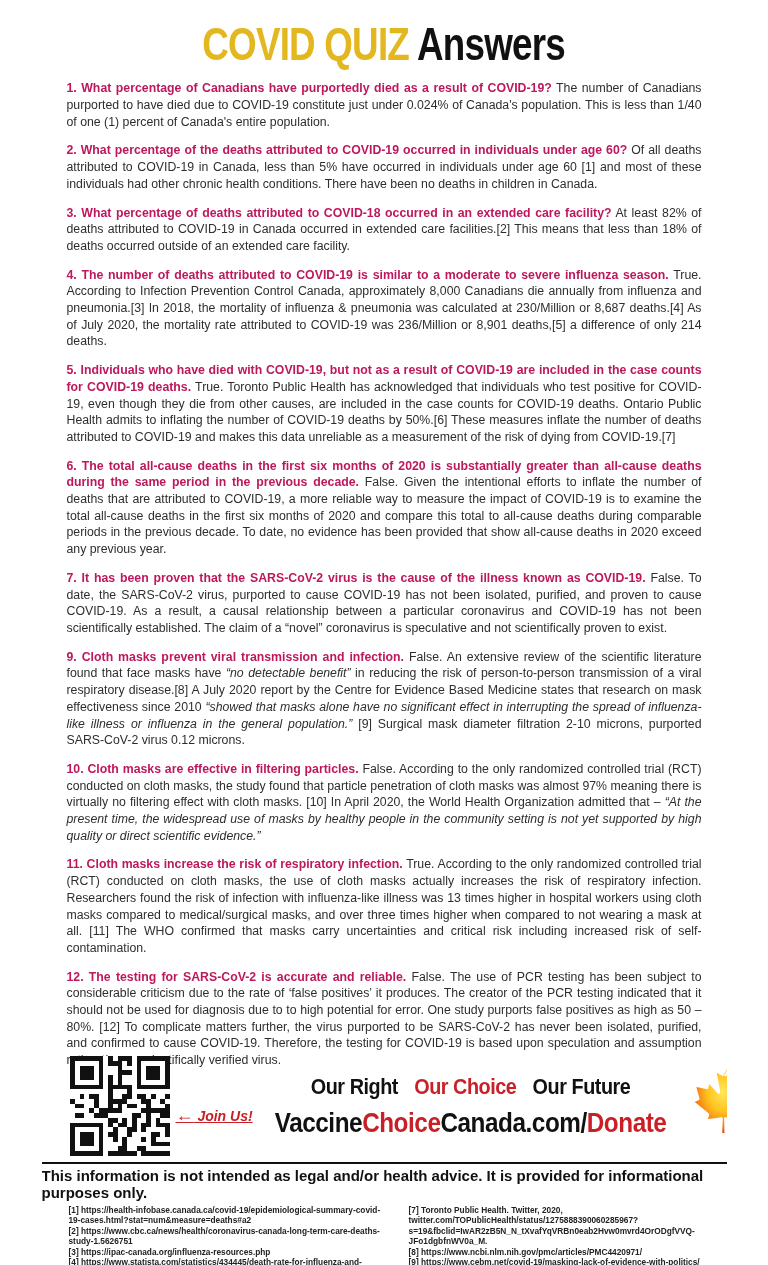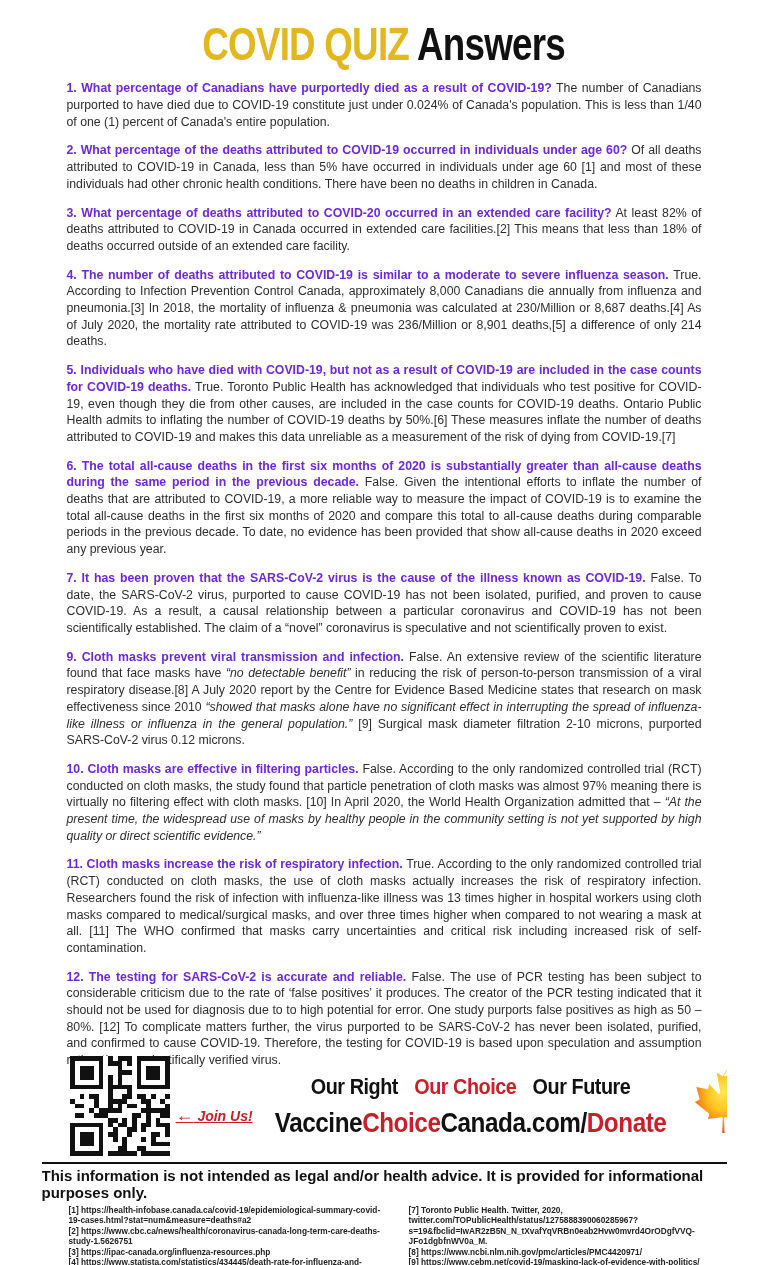--- a/index.html
+++ b/index.html
@@ -26,21 +26,21 @@
   .subtitle {
     display:inline-block; transform:scaleX(0.84); transform-origin:center;
     font-size:22px; font-weight:800; color:#c92028; white-space:nowrap;
   }
   
   main { padding:12px 25px 0 25px; }
   p.question {
     font-size:12.3px; line-height:16.7px;
     text-align:justify; margin-bottom:12px; color:#2e2e2e;
   }
-  p.question strong { color:#6d28d9; }
+  p.question strong { color:#be185d; }
   p.question em { font-style:italic; }
   
   footer { position:absolute; left:0; right:0; top:1052px; }
   .footer-row {
     display:flex; align-items:center;
     padding:4px 6px 6px 28px; height:110px;
   }
   .qr-box { width:100px; height:100px; flex:0 0 auto; }
   .join {
     flex:0 0 auto; margin-left:6px; margin-top:18px;
@@ -81,21 +81,21 @@
 
 <div class="page">
 
   <header>
     <div class="title"><span class="gold">COVID QUIZ</span><span> Answers</span></div>
   </header>
 
   <main id="questions">
       <p class="question"><strong>1. What percentage of Canadians have purportedly died as a result of COVID-19?</strong><span> The number of Canadians purported to have died due to COVID-19 constitute just under 0.024% of Canada's population.  This is less than 1/40 of one (1) percent of Canada's entire population.</span></p>
       <p class="question"><strong>2. What percentage of the deaths attributed to COVID-19 occurred in individuals under age 60?</strong><span>  Of all deaths attributed to COVID-19 in Canada, less than 5% have occurred in individuals under age 60 [1] and most of these individuals had other chronic health conditions.  There have been no deaths in children in Canada.</span></p>
-      <p class="question"><strong>3. What percentage of deaths attributed to COVID-20 occurred in an extended care facility?</strong><span>  At least 82% of deaths attributed to COVID-19 in Canada occurred in extended care facilities.[2]  This means that less than 18% of deaths occurred outside of an extended care facility.</span></p>
+      <p class="question"><strong>3. What percentage of deaths attributed to COVID-18 occurred in an extended care facility?</strong><span>  At least 82% of deaths attributed to COVID-19 in Canada occurred in extended care facilities.[2]  This means that less than 18% of deaths occurred outside of an extended care facility.</span></p>
       <p class="question"><strong>4. The number of deaths attributed to COVID-19 is similar to a moderate to severe influenza season.</strong><span>  True.  According to Infection Prevention Control Canada, approximately 8,000 Canadians die annually from influenza and pneumonia.[3]  In 2018, the mortality of influenza &amp; pneumonia was calculated at 230/Million or 8,687 deaths.[4]  As of July 2020, the mortality rate attributed to COVID-19 was 236/Million or 8,901 deaths,[5] a difference of only 214 deaths.</span></p>
       <p class="question"><strong>5. Individuals who have died with COVID-19, but not as a result of COVID-19 are included in the case counts for COVID-19 deaths.</strong><span>  True. Toronto Public Health has acknowledged that individuals who test positive for COVID-19, even though they die from other causes, are included in the case counts for COVID-19 deaths. Ontario Public Health admits to inflating the number of COVID-19 deaths by 50%.[6]  These measures inflate the number of deaths attributed to COVID-19 and makes this data unreliable as a measurement of the risk of dying from COVID-19.[7]</span></p>
       <p class="question"><strong>6. The total all-cause deaths in the first six months of 2020 is substantially greater than all-cause deaths during the same period in the previous decade.</strong><span>  False.  Given the intentional efforts to inflate the number of deaths that are attributed to COVID-19, a more reliable way to measure the impact of COVID-19 is to examine the total all-cause deaths in the first six months of 2020 and compare this total to all-cause deaths during comparable periods in the previous decade.  To date, no evidence has been provided that show all-cause deaths in 2020 exceed any previous year.</span></p>
       <p class="question"><strong>7. It has been proven that the SARS-CoV-2 virus is the cause of the illness known as COVID-19.</strong><span>  False.  To date, the SARS-CoV-2 virus, purported to cause COVID-19 has not been isolated, purified, and proven to cause COVID-19.  As a result, a causal relationship between a particular coronavirus and COVID-19 has not been scientifically established.  The claim of a “novel” coronavirus is speculative and not scientifically proven to exist.</span></p>
       <p class="question"><strong>9. Cloth masks prevent viral transmission and infection.</strong><span>  False.  An extensive review of the scientific literature found that face masks have </span><em>“no detectable benefit”</em><span> in reducing the risk of person-to-person transmission of a viral respiratory disease.[8]  A July 2020 report by the Centre for Evidence Based Medicine states that research on mask effectiveness since 2010 </span><em>“showed that masks alone have no significant effect in interrupting the spread of influenza-like illness or influenza in the general population.”</em><span> [9]  Surgical mask diameter filtration 2-10 microns, purported SARS-CoV-2 virus 0.12 microns.</span></p>
       <p class="question"><strong>10. Cloth masks are effective in filtering particles.</strong><span>  False.  According to the only randomized controlled trial (RCT) conducted on cloth masks, the study found that particle penetration of cloth masks was almost 97% meaning there is virtually no filtering effect with cloth masks. [10] In April 2020, the World Health Organization admitted that – </span><em>“At the present time, the widespread use of masks by healthy people in the community setting is not yet supported by high quality or direct scientific evidence.”</em></p>
       <p class="question"><strong>11. Cloth masks increase the risk of respiratory infection.</strong><span>  True.  According to the only randomized controlled trial (RCT) conducted on cloth masks, the use of cloth masks actually increases the risk of respiratory infection.  Researchers found the risk of infection with influenza-like illness was 13 times higher in hospital workers using cloth masks compared to medical/surgical masks, and over three times higher when compared to not wearing a mask at all. [11] The WHO confirmed that masks carry uncertainties and critical risk including increased risk of self-contamination.</span></p>
       <p class="question"><strong>12. The testing for SARS-CoV-2 is accurate and reliable.</strong><span>  False. The use of PCR testing has been subject to considerable criticism due to the rate of ‘false positives’ it produces. The creator of the PCR testing indicated that it should not be used for diagnosis due to to high potential for error. One study purports false positives as high as 50 – 80%. [12] To complicate matters further, the virus purported to be SARS-CoV-2 has never been isolated, purified, and confirmed to cause COVID-19.  Therefore, the testing for COVID-19 is based upon speculation and assumption rather than a scientifically verified virus.</span></p>
     </main>
 

